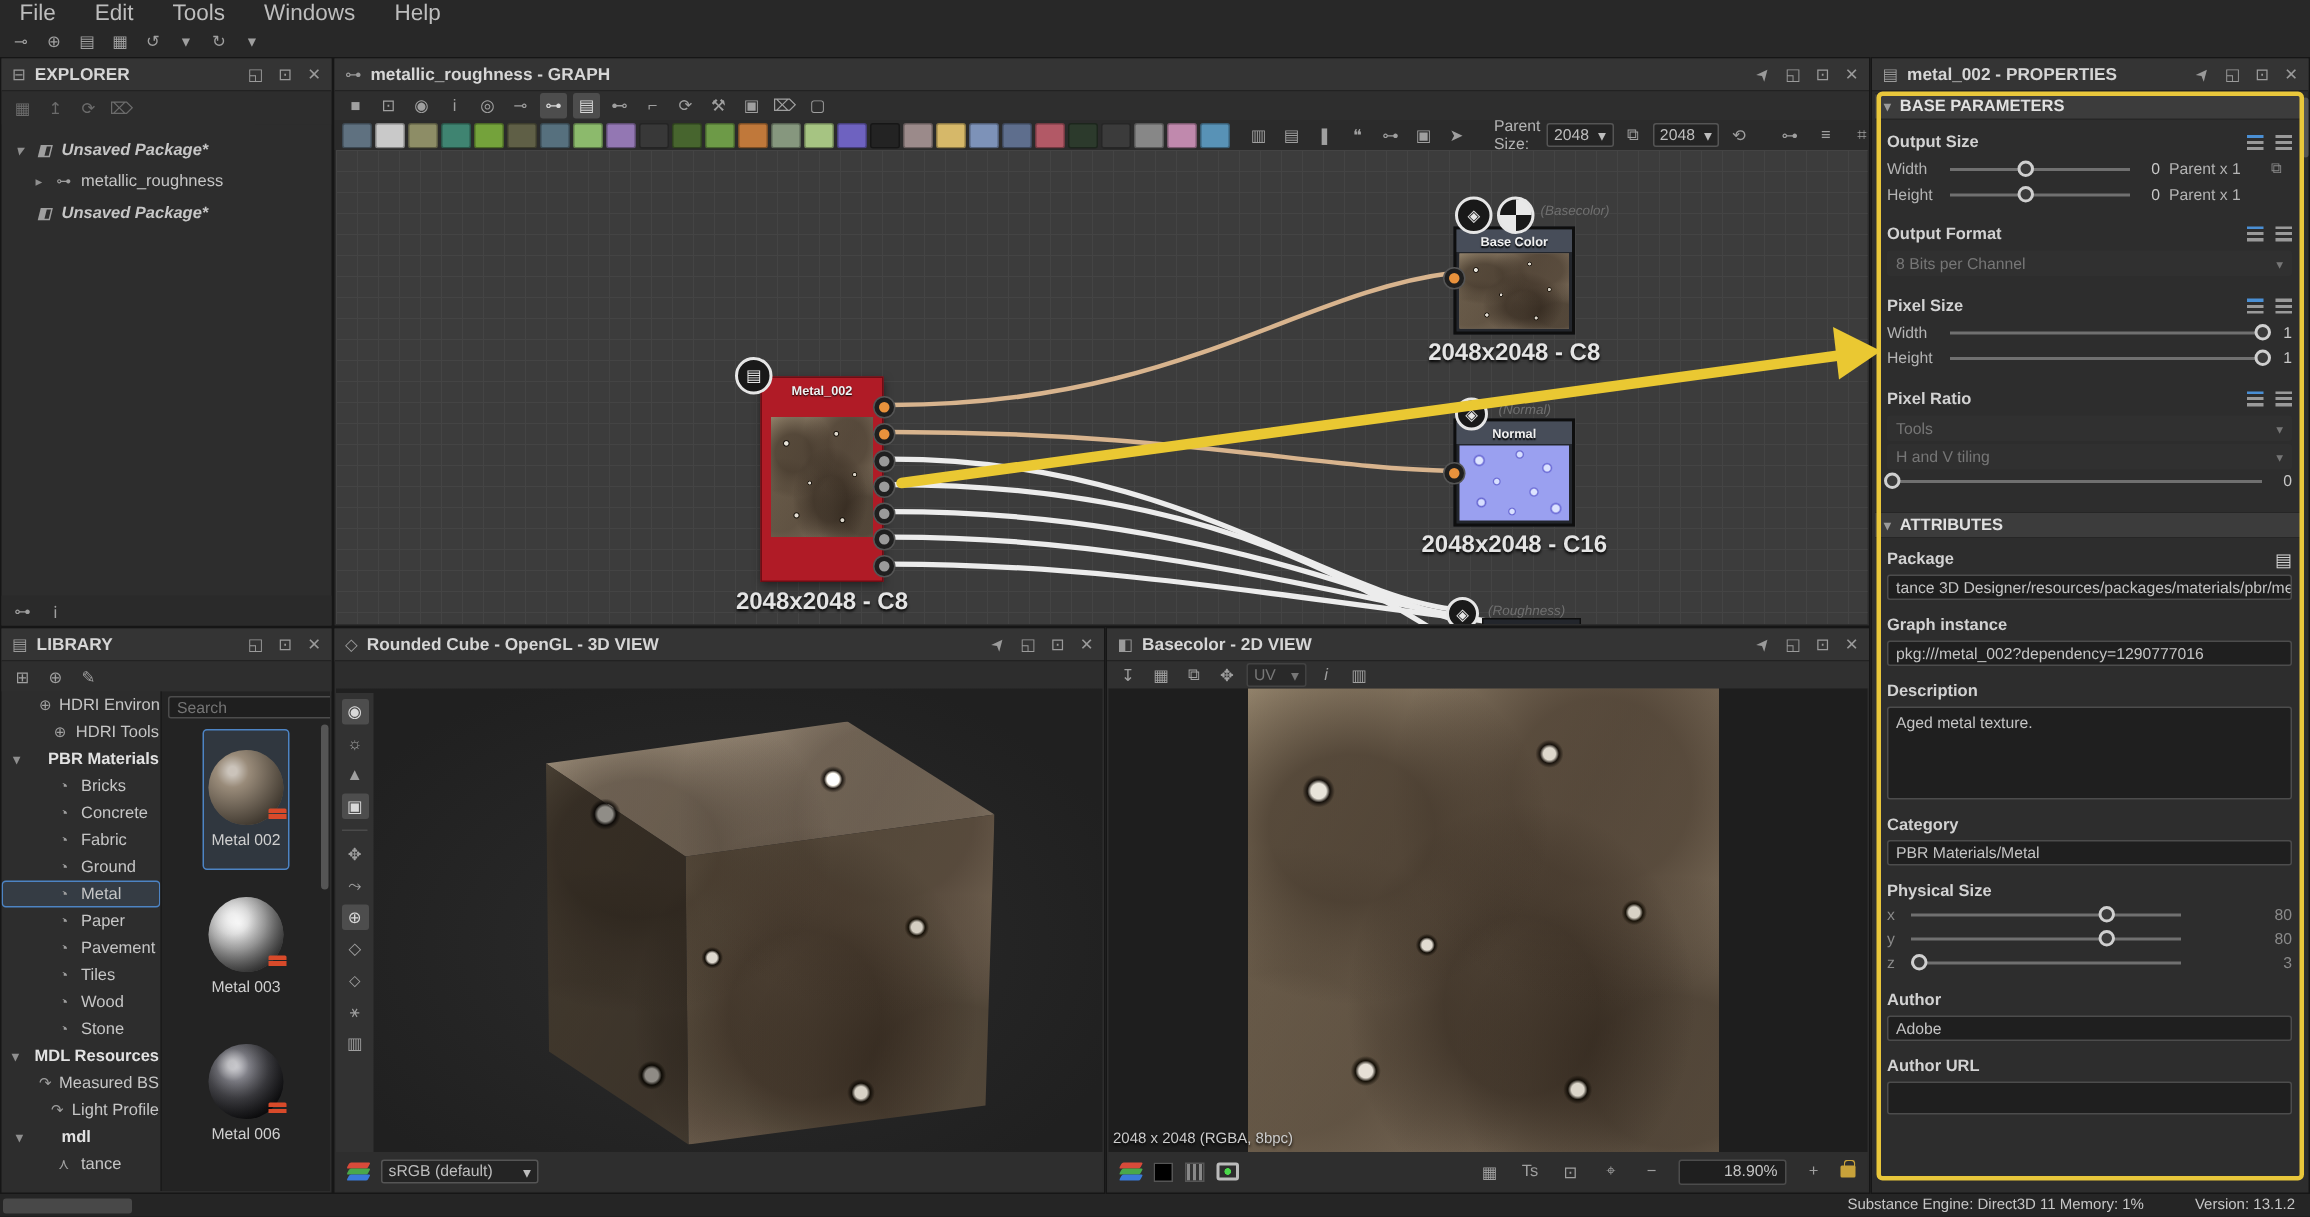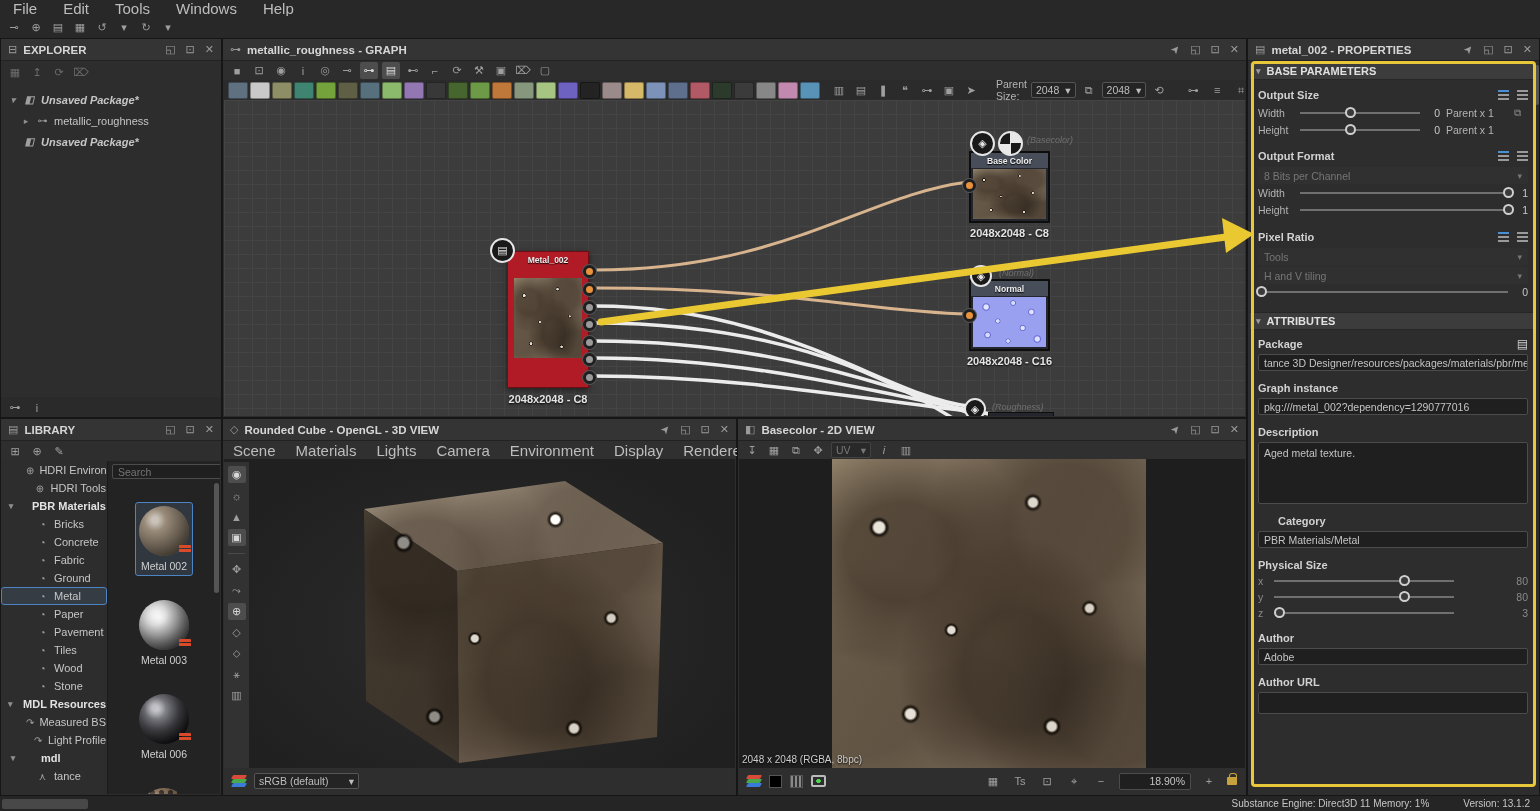--- a/index.html
+++ b/index.html
@@ -23,21 +23,21 @@
   
   .titem { display:flex; align-items:center; gap:5px; height:18px; font-size:11px; color:#c6c6c6;
     padding-left:6px; border:1px solid transparent; white-space:nowrap; overflow:hidden; }
   .titem .caret { width:10px; color:#8f8f8f; font-size:9px; text-align:center; }
   .titem .iico { width:13px; color:#9f9f9f; font-size:10px; text-align:center; }
   .titem.hdr { font-weight:bold; color:#e2e2e2; }
   .titem.ital { font-style:italic; font-weight:bold; }
   .titem.sel { border:1px solid #4d84c4; border-radius:3px; background:#353c44; }
 
   
-  .thumb { width:58px; margin:20px auto 2px auto; padding:3px 2px; border:1px solid transparent; border-radius:3px; }
+  .thumb { width:58px; margin:4px auto 2px auto; padding:13px 2px; border:1px solid transparent; border-radius:3px; }
   .thumb.sel { border-color:#4d84c4; background:#30373f; }
   .ball { width:50px; height:50px; border-radius:50%; margin:0 auto; position:relative; }
   .ball:after { content:""; position:absolute; inset:0; border-radius:50%;
     background:radial-gradient(circle at 32% 28%, rgba(255,255,255,.55) 0 6%, rgba(255,255,255,.12) 22%, rgba(0,0,0,.55) 78%); }
   .ball .sub { position:absolute; right:-2px; bottom:2px; width:12px; height:9px; z-index:2;
     background:linear-gradient(#d84a2a 0 3px, transparent 3px 4px, #d84a2a 4px 7px, transparent 7px); border-radius:1px; }
   .ball.rock { background:#8b7b67; }
   .ball.silver { background:radial-gradient(circle at 40% 35%, #f0f0f0, #b9b9b9 40%, #6f6f6f 75%, #3c3c3c); }
   .ball.black { background:radial-gradient(circle at 40% 32%, #8a8a94, #3a3a40 45%, #151518 80%); }
   .ball.spiky { background:#7c6248;
@@ -70,21 +70,21 @@
     radial-gradient(circle at 48% 88%, #d8e0ff 0 2.4%, #6868d2 3.8%, transparent 5%); }
 
   
   #graph-canvas { position:absolute; left:1px; top:61px; right:1px; bottom:1px; overflow:hidden;
     background-color:#3c3c3c;
     background-image:linear-gradient(#444 1px, transparent 1px), linear-gradient(90deg, #444 1px, transparent 1px);
     background-size:14px 14px; }
   .gnode { position:absolute; }
   .ntitle { height:15px; display:flex; align-items:center; justify-content:center;
     font-size:8.5px; font-weight:bold; color:#f0f0f0; text-shadow:0 1px 1px #000; }
-  .nlabel { position:absolute; left:-30px; right:-30px; font-size:11px; font-weight:bold;
+  .nlabel { position:absolute; left:-30px; right:-30px; font-size:16px; font-weight:bold;
     color:#e4e4e4; text-align:center; text-shadow:0 1px 2px #000; }
   .pin { position:absolute; width:13px; height:13px; border-radius:50%; background:#9a9a9a;
     border:3px solid #1f1f1f; box-shadow:0 0 0 1px #555; }
   .pin.orange { background:#e9923c; }
   .badge { position:absolute; width:25px; height:25px; border-radius:50%; background:#191919;
     border:2px solid #e6e6e6; display:flex; align-items:center; justify-content:center;
     color:#e6e6e6; font-size:11px; z-index:3; }
   .badge.checker { background:conic-gradient(#e8e8e8 0 25%, #191919 0 50%, #e8e8e8 0 75%, #191919 0); }
   .ghost-tag { position:absolute; font-size:9px; color:#6f6f6f; font-style:italic; white-space:nowrap; }
   .pnode { width:20px; height:17px; border-radius:2px; flex:0 0 auto; border:1px solid rgba(0,0,0,.35); }
@@ -511,30 +511,20 @@
   <div class="phdr">
     <span class="picon">◇</span>
     <span class="ptitle">Rounded Cube - OpenGL - 3D VIEW</span>
     <span class="wicons">
       <span class="pin-rot">➤</span>
       <span>◱</span>
       <span>⊡</span>
       <span>✕</span>
     </span>
   </div>
-  <div style="height:18px;background:#303030;display:flex;align-items:center;">
-
-  <span class="menu-item" style="padding:0 10px;">Scene</span>
-      <span class="menu-item" style="padding:0 10px;">Materials</span>
-      <span class="menu-item" style="padding:0 10px;">Lights</span>
-      <span class="menu-item" style="padding:0 10px;">Camera</span>
-      <span class="menu-item" style="padding:0 10px;">Environment</span>
-      <span class="menu-item" style="padding:0 10px;">Display</span>
-      <span class="menu-item" style="padding:0 10px;">Renderer</span>
-    </div>
   <div style="position:absolute;left:1px;top:40px;right:1px;bottom:27px;background:radial-gradient(ellipse at 50% 55%, #2c2c2c, #202020 80%);overflow:hidden;">
 
     <div style="position:absolute;left:0;top:3px;width:25px;bottom:0;background:#323232;display:flex;flex-direction:column;align-items:center;gap:4px;padding-top:4px;">
       <span style="display:flex;flex-direction:column;gap:4px;">
 
       <span class="tico active">◉</span>
           <span class="tico">☼</span>
           <span class="tico">▲</span>
           <span class="tico active">▣</span>
         </span>
@@ -675,20 +665,27 @@
       <span class="fxgrp">
         <span class="fxico"></span>
         <span class="fxico gray"></span>
       </span>
     </div>
     <div class="ddrow" style="margin:2px 8px 0 8px;">
       <span>8 Bits per Channel</span>
       <span style="font-size:9px;">▾</span>
     </div>
 
+    <div class="prow" style="margin-top:11px;height:18px;">
+      <span class="plabel">Pixel Size</span>
+      <span class="fxgrp">
+        <span class="fxico"></span>
+        <span class="fxico gray"></span>
+      </span>
+    </div>
     <div class="prow" style="height:17px;">
       <span class="minilabel" style="width:36px;">Width</span>
       <span class="track">
           <span class="knob" style="left:100%;"></span>
         </span>
       <span class="valtxt">1</span>
     </div>
     <div class="prow" style="height:17px;">
       <span class="minilabel" style="width:36px;">Height</span>
       <span class="track">
@@ -737,21 +734,21 @@
     <div class="prow" style="margin-top:9px;height:16px;">
       <span class="plabel">Graph instance</span>
     </div>
     <div class="tfield" style="margin:2px 8px 0 8px;">pkg:///metal_002?dependency=1290777016</div>
 
     <div class="prow" style="margin-top:9px;height:16px;">
       <span class="plabel">Description</span>
     </div>
     <div class="tfield" style="margin:2px 8px 0 8px;height:62px;align-items:flex-start;padding-top:4px;">Aged metal texture.</div>
 
-    <div class="prow" style="margin-top:9px;height:16px;margin-left:20px;">
+    <div class="prow" style="margin-top:9px;height:16px;">
       <span class="plabel">Category</span>
     </div>
     <div class="tfield" style="margin:2px 8px 0 8px;">PBR Materials/Metal</div>
 
     <div class="prow" style="margin-top:9px;height:16px;">
       <span class="plabel">Physical Size</span>
     </div>
     <div class="prow" style="height:16px;">
       <span class="minilabel dimval" style="width:10px;">x</span>
       <span class="track" style="max-width:180px;">

